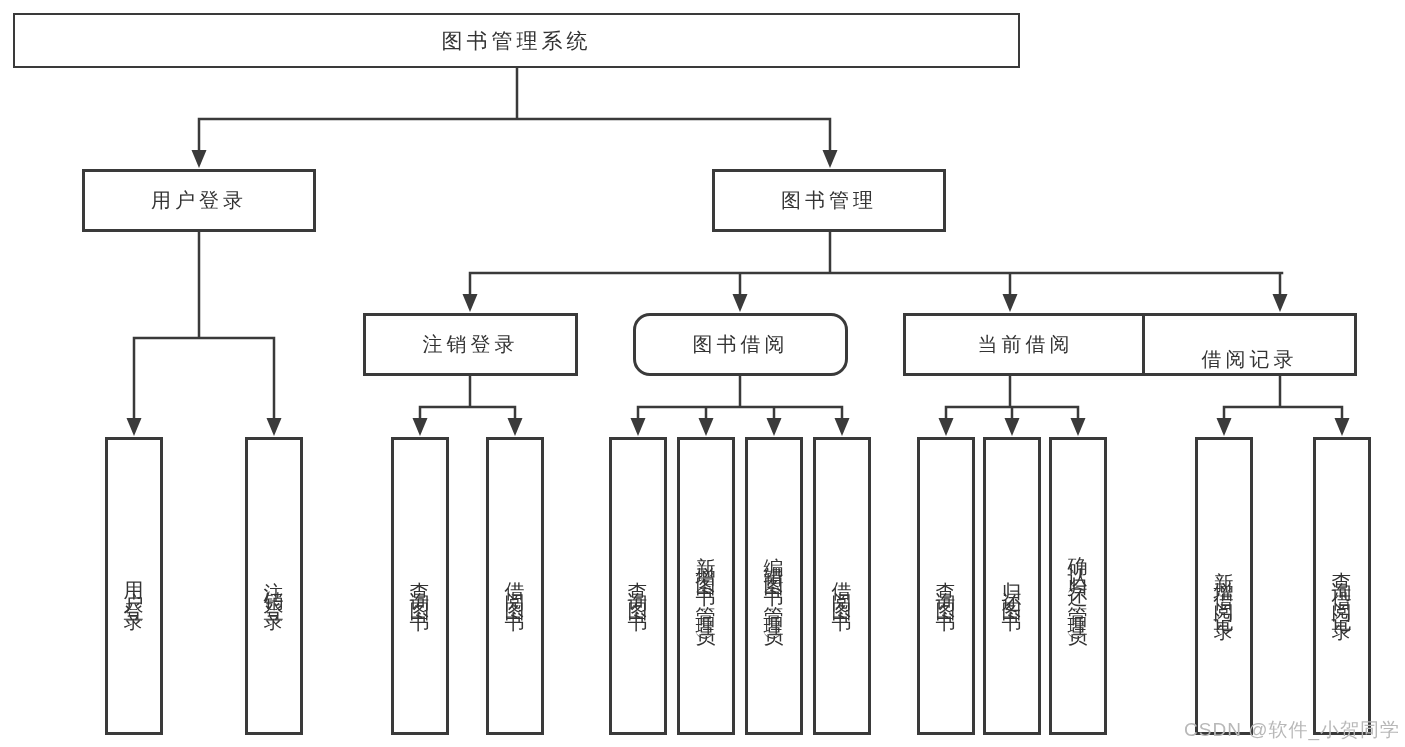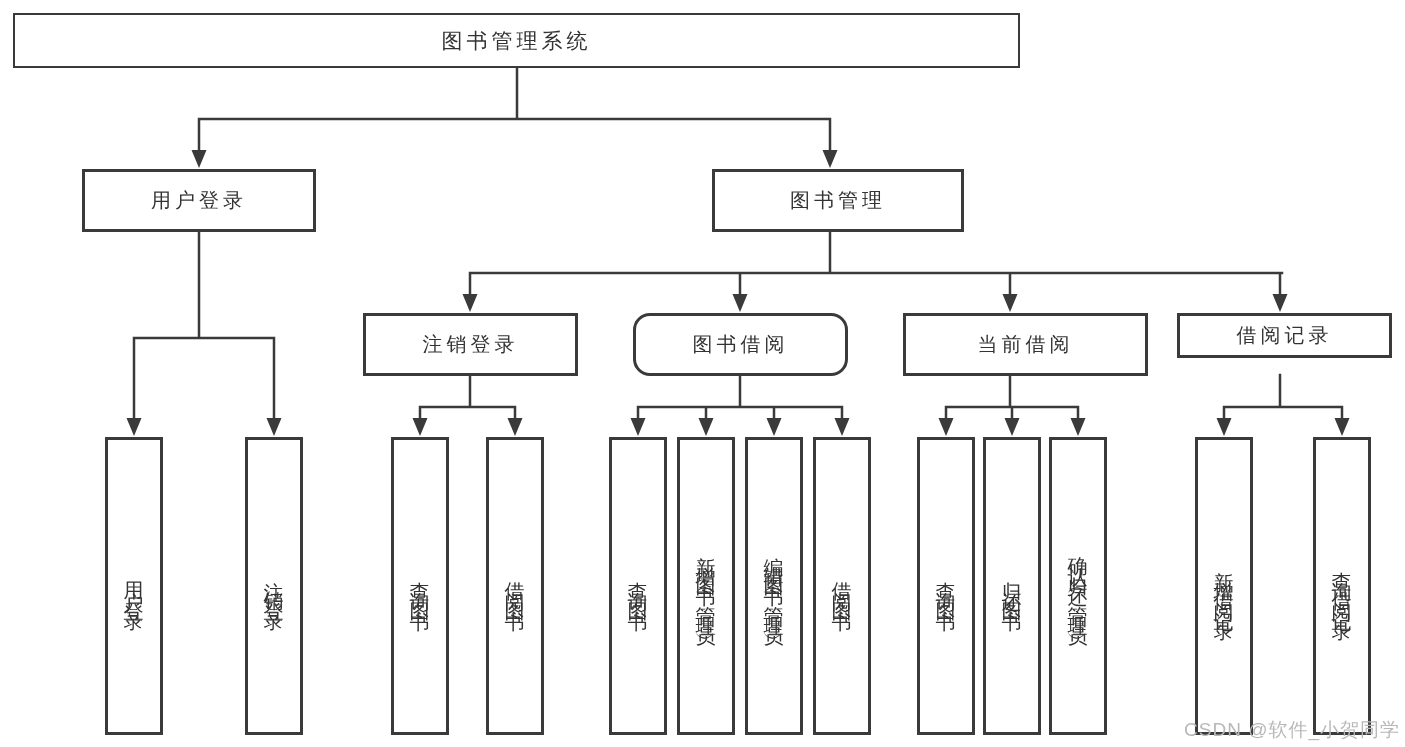--- a/index.html
+++ b/index.html
@@ -103,34 +103,34 @@
     </g>
   </svg>
 
   <div class="box box-root" style="left:13px;top:13px;width:1007px;height:55px;">
     <span class="label">图书管理系统</span>
   </div>
 
   <div class="box box-mid" style="left:82px;top:169px;width:234px;height:63px;">
     <span class="label">用户登录</span>
   </div>
-  <div class="box box-mid" style="left:712px;top:169px;width:252px;height:63px;">
+  <div class="box box-mid" style="left:712px;top:169px;width:234px;height:63px;">
     <span class="label">图书管理</span>
   </div>
 
   <div class="box box-mid" style="left:363px;top:313px;width:215px;height:63px;">
     <span class="label">注销登录</span>
   </div>
   <div class="box box-mid" style="left:633px;top:313px;width:215px;height:63px;border-radius:17px;">
     <span class="label">图书借阅</span>
   </div>
   <div class="box box-mid" style="left:903px;top:313px;width:245px;height:63px;">
     <span class="label">当前借阅</span>
   </div>
-  <div class="box box-mid" style="left:1177px;top:313px;width:215px;height:45px;">
+  <div class="box box-mid" style="left:1142px;top:313px;width:215px;height:63px;align-items:flex-end;">
     <span class="label">借阅记录</span>
   </div>
 
   <div class="box box-leaf" style="left:105px;top:437px;width:58px;height:298px;">
     <span class="label">用户登录</span>
   </div>
   <div class="box box-leaf" style="left:245px;top:437px;width:58px;height:298px;">
     <span class="label">注销登录</span>
   </div>
 

